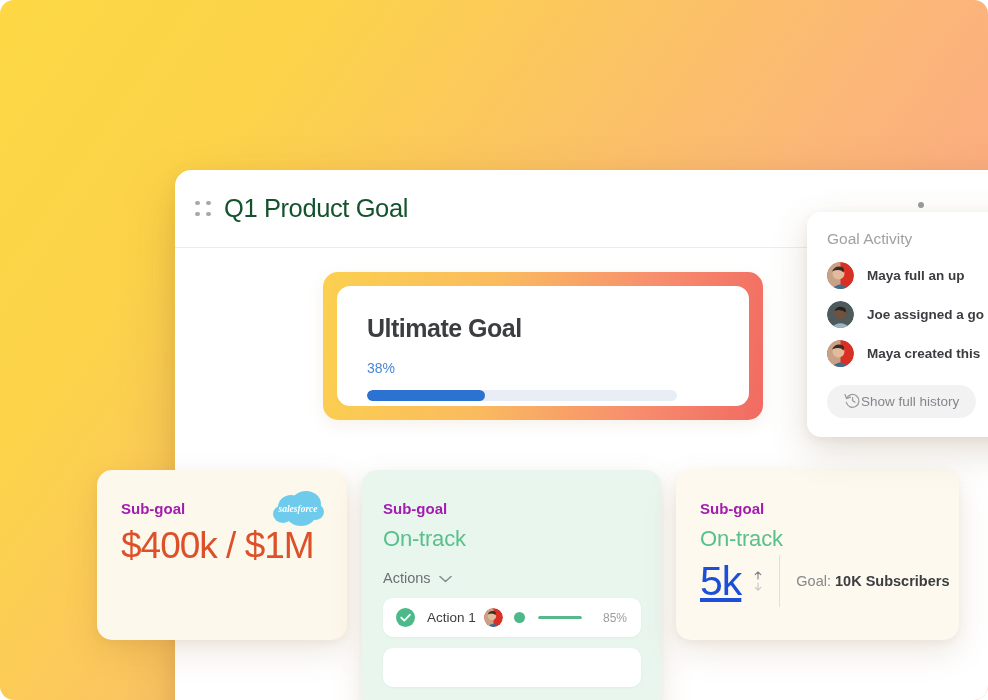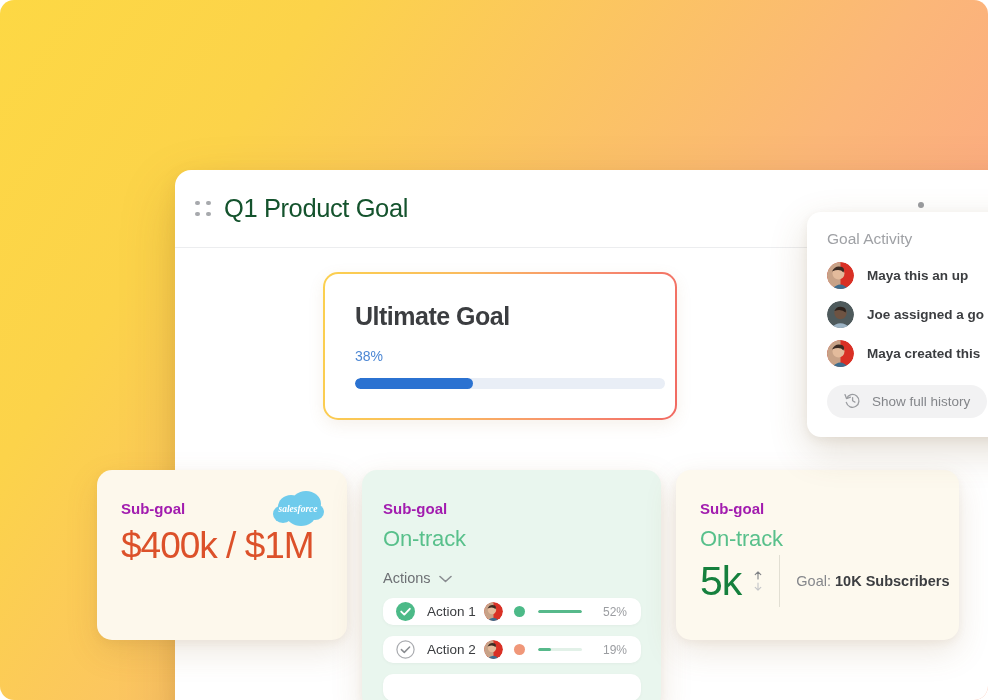--- a/index.html
+++ b/index.html
@@ -50,23 +50,23 @@
     font-size: 25.5px;
     color: #14532d;
     letter-spacing: -0.4px;
     font-weight: 400;
   }
 
   
   .ultimate-wrap {
     position: absolute;
     left: 323px; top: 272px;
-    width: 354px; height: 148px;
+    width: 440px; height: 148px;
     border-radius: 15px;
-    padding: 2px;
+    padding: 14px;
     background: linear-gradient(100deg, #FBD04F 0%, #FABB5E 38%, #F78E6E 72%, #F16A62 100%);
     box-shadow: 0 5px 16px rgba(170,120,60,0.10);
   }
   .ultimate-card {
     width: 100%; height: 100%;
     background: #fff;
     border-radius: 13px;
     padding: 28px 30px 0 30px;
   }
   .ultimate-title {
@@ -116,21 +116,21 @@
   .avatar {
     width: 27px; height: 27px; border-radius: 50%;
     flex-shrink: 0; overflow: hidden; position: relative;
   }
   .activity-text {
     font-size: 13.5px; color: #3B3D40; font-weight: 700;
     white-space: nowrap;
   }
   .history-btn {
     margin-top: 6px;
-    display: inline-flex; align-items: center; gap: 11px;
+    display: inline-flex; align-items: center; 
     height: 33px; padding: 0 17px;
     background: #F2F2F3; border-radius: 17px;
     border: none; cursor: pointer;
     white-space: nowrap;
   }
   .history-label { font-size: 13.5px; color: #84868A; }
 
   
   .subgoal {
     position: absolute;
@@ -149,36 +149,36 @@
   .status-atrisk { color: #F0A13C; }
   .status-ontrack { color: #58C08B; }
 
   .sg-value-red {
     font-size: 37px; color: #DC512A; font-weight: 400; letter-spacing: -1px;
   }
 
   .salesforce-logo { position: absolute; right: 22px; top: 20px; }
 
   .sg3-row { display: flex; align-items: center; margin-top: 3px; }
-  .sg-value-green { font-size: 41px; color: #15803d; font-weight: 400; letter-spacing: -1px; }
+  .sg-value-green { font-size: 41px; color: #1d4ed8; font-weight: 400; letter-spacing: -1px; text-decoration: underline; }
   .stepper { display: flex; flex-direction: column; align-items: center; margin-left: 10px; gap: 2px; }
   .sg3-divider { width: 1px; height: 52px; background: #E2DFD3; margin: 0 16px 0 14px; }
   .sg3-goal { font-size: 14.5px; color: #85878B; }
   .sg3-goal b { color: #3B3D40; font-weight: 700; }
 
   
   .actions-toggle {
     display: flex; align-items: center; gap: 8px;
     margin-top: 17px; cursor: pointer; width: max-content;
   }
   .actions-label { font-size: 14.5px; color: #6D7074; }
 
   .action-row {
     display: flex; align-items: center;
-    height: 27px;
+    height: 39px;
     background: #fff; border-radius: 10px;
     margin-top: 11px;
     padding: 0 14px 0 13px;
     box-shadow: 0 1px 3px rgba(70,70,70,0.05);
   }
   .check { width: 19px; height: 19px; flex-shrink: 0; }
   .action-name {
     font-size: 13.5px; color: #3B3D40; margin-left: 12px;
     width: 57px; flex-shrink: 0;
   }
@@ -290,46 +290,23 @@
             <path d="M0 9.5 A9.5 9.5 0 0 1 9.5 0 L9.5 19 A9.5 9.5 0 0 1 0 9.5Z" fill="#C8A287"></path>
             <circle cx="8" cy="8" r="4.2" fill="#E3BB9C"></circle>
             <path d="M3.5 19 Q9.5 12.5 15 19Z" fill="#3E6D8E"></path>
             <path d="M3.6 6.5 Q6 1.8 11 3.6 Q12.6 5 11.6 7.2 Q9 4.4 3.6 6.5Z" fill="#3B2A22"></path>
           </svg>
         </span>
         <span class="status-dot dot-green"></span>
         <span class="bar-track">
           <span class="bar-fill" id="a0" style="display: block; width: 100%;"></span>
         </span>
-        <span class="bar-pct">52%</span>
-      </div>
-
-      <div class="action-row">
-        <span class="check">
-          <svg width="19" height="19" viewBox="0 0 19 19">
-            <circle cx="9.5" cy="9.5" r="8.6" fill="none" stroke="#A9ABAF" stroke-width="1.2"></circle>
-            <path d="M5.4 9.6 L8.3 12.4 L13.6 7.0" fill="none" stroke="#8A8D91" stroke-width="1.5" stroke-linecap="round" stroke-linejoin="round"></path>
-          </svg>
-        </span>
-        <span class="action-name">Action 2</span>
-        <span class="action-avatar">
-          <svg width="19" height="19" viewBox="0 0 19 19">
-            <circle cx="9.5" cy="9.5" r="9.5" fill="#D93025"></circle>
-            <path d="M0 9.5 A9.5 9.5 0 0 1 9.5 0 L9.5 19 A9.5 9.5 0 0 1 0 9.5Z" fill="#C8A287"></path>
-            <circle cx="8" cy="8" r="4.2" fill="#E3BB9C"></circle>
-            <path d="M3.5 19 Q9.5 12.5 15 19Z" fill="#3E6D8E"></path>
-            <path d="M3.6 6.5 Q6 1.8 11 3.6 Q12.6 5 11.6 7.2 Q9 4.4 3.6 6.5Z" fill="#3B2A22"></path>
-          </svg>
-        </span>
-        <span class="status-dot dot-salmon"></span>
-        <span class="bar-track">
-          <span class="bar-fill" id="a1" style="display: block; width: 30%;"></span>
-        </span>
-        <span class="bar-pct">19%</span>
-      </div>
+        <span class="bar-pct">85%</span>
+      </div>
+
 
       <div class="action-row">
 
         <span class="action-name"></span>
 
       </div>
     </div>
   </div>
 
   <div class="subgoal sg3">
@@ -357,21 +334,21 @@
     <div class="activity-row">
       <span class="avatar">
         <svg width="27" height="27" viewBox="0 0 27 27">
           <circle cx="13.5" cy="13.5" r="13.5" fill="#D93025"></circle>
           <path d="M0 13.5 A13.5 13.5 0 0 1 13.5 0 L13.5 27 A13.5 13.5 0 0 1 0 13.5Z" fill="#C8A287"></path>
           <circle cx="11.5" cy="11.5" r="6" fill="#E3BB9C"></circle>
           <path d="M5 27 Q13.5 18 21 27Z" fill="#3E6D8E"></path>
           <path d="M5 9.5 Q8.5 2.5 15.5 5.2 Q18 7 16.5 10.4 Q12.8 6.2 5 9.5Z" fill="#3B2A22"></path>
         </svg>
       </span>
-      <span class="activity-text">Maya this an up</span>
+      <span class="activity-text">Maya full an up</span>
     </div>
 
     <div class="activity-row">
       <span class="avatar">
         <svg width="27" height="27" viewBox="0 0 27 27">
           <circle cx="13.5" cy="13.5" r="13.5" fill="#4E5A5C"></circle>
           <path d="M3.5 27 Q13.5 17.5 23.5 27Z" fill="#9CB3C4"></path>
           <circle cx="13.5" cy="12" r="6.2" fill="#6E5342"></circle>
           <path d="M7.4 10 Q10 4 17 6.5 Q19.8 8.4 18.6 11.6 Q14.5 7.4 7.4 10Z" fill="#2B211C"></path>
         </svg>

